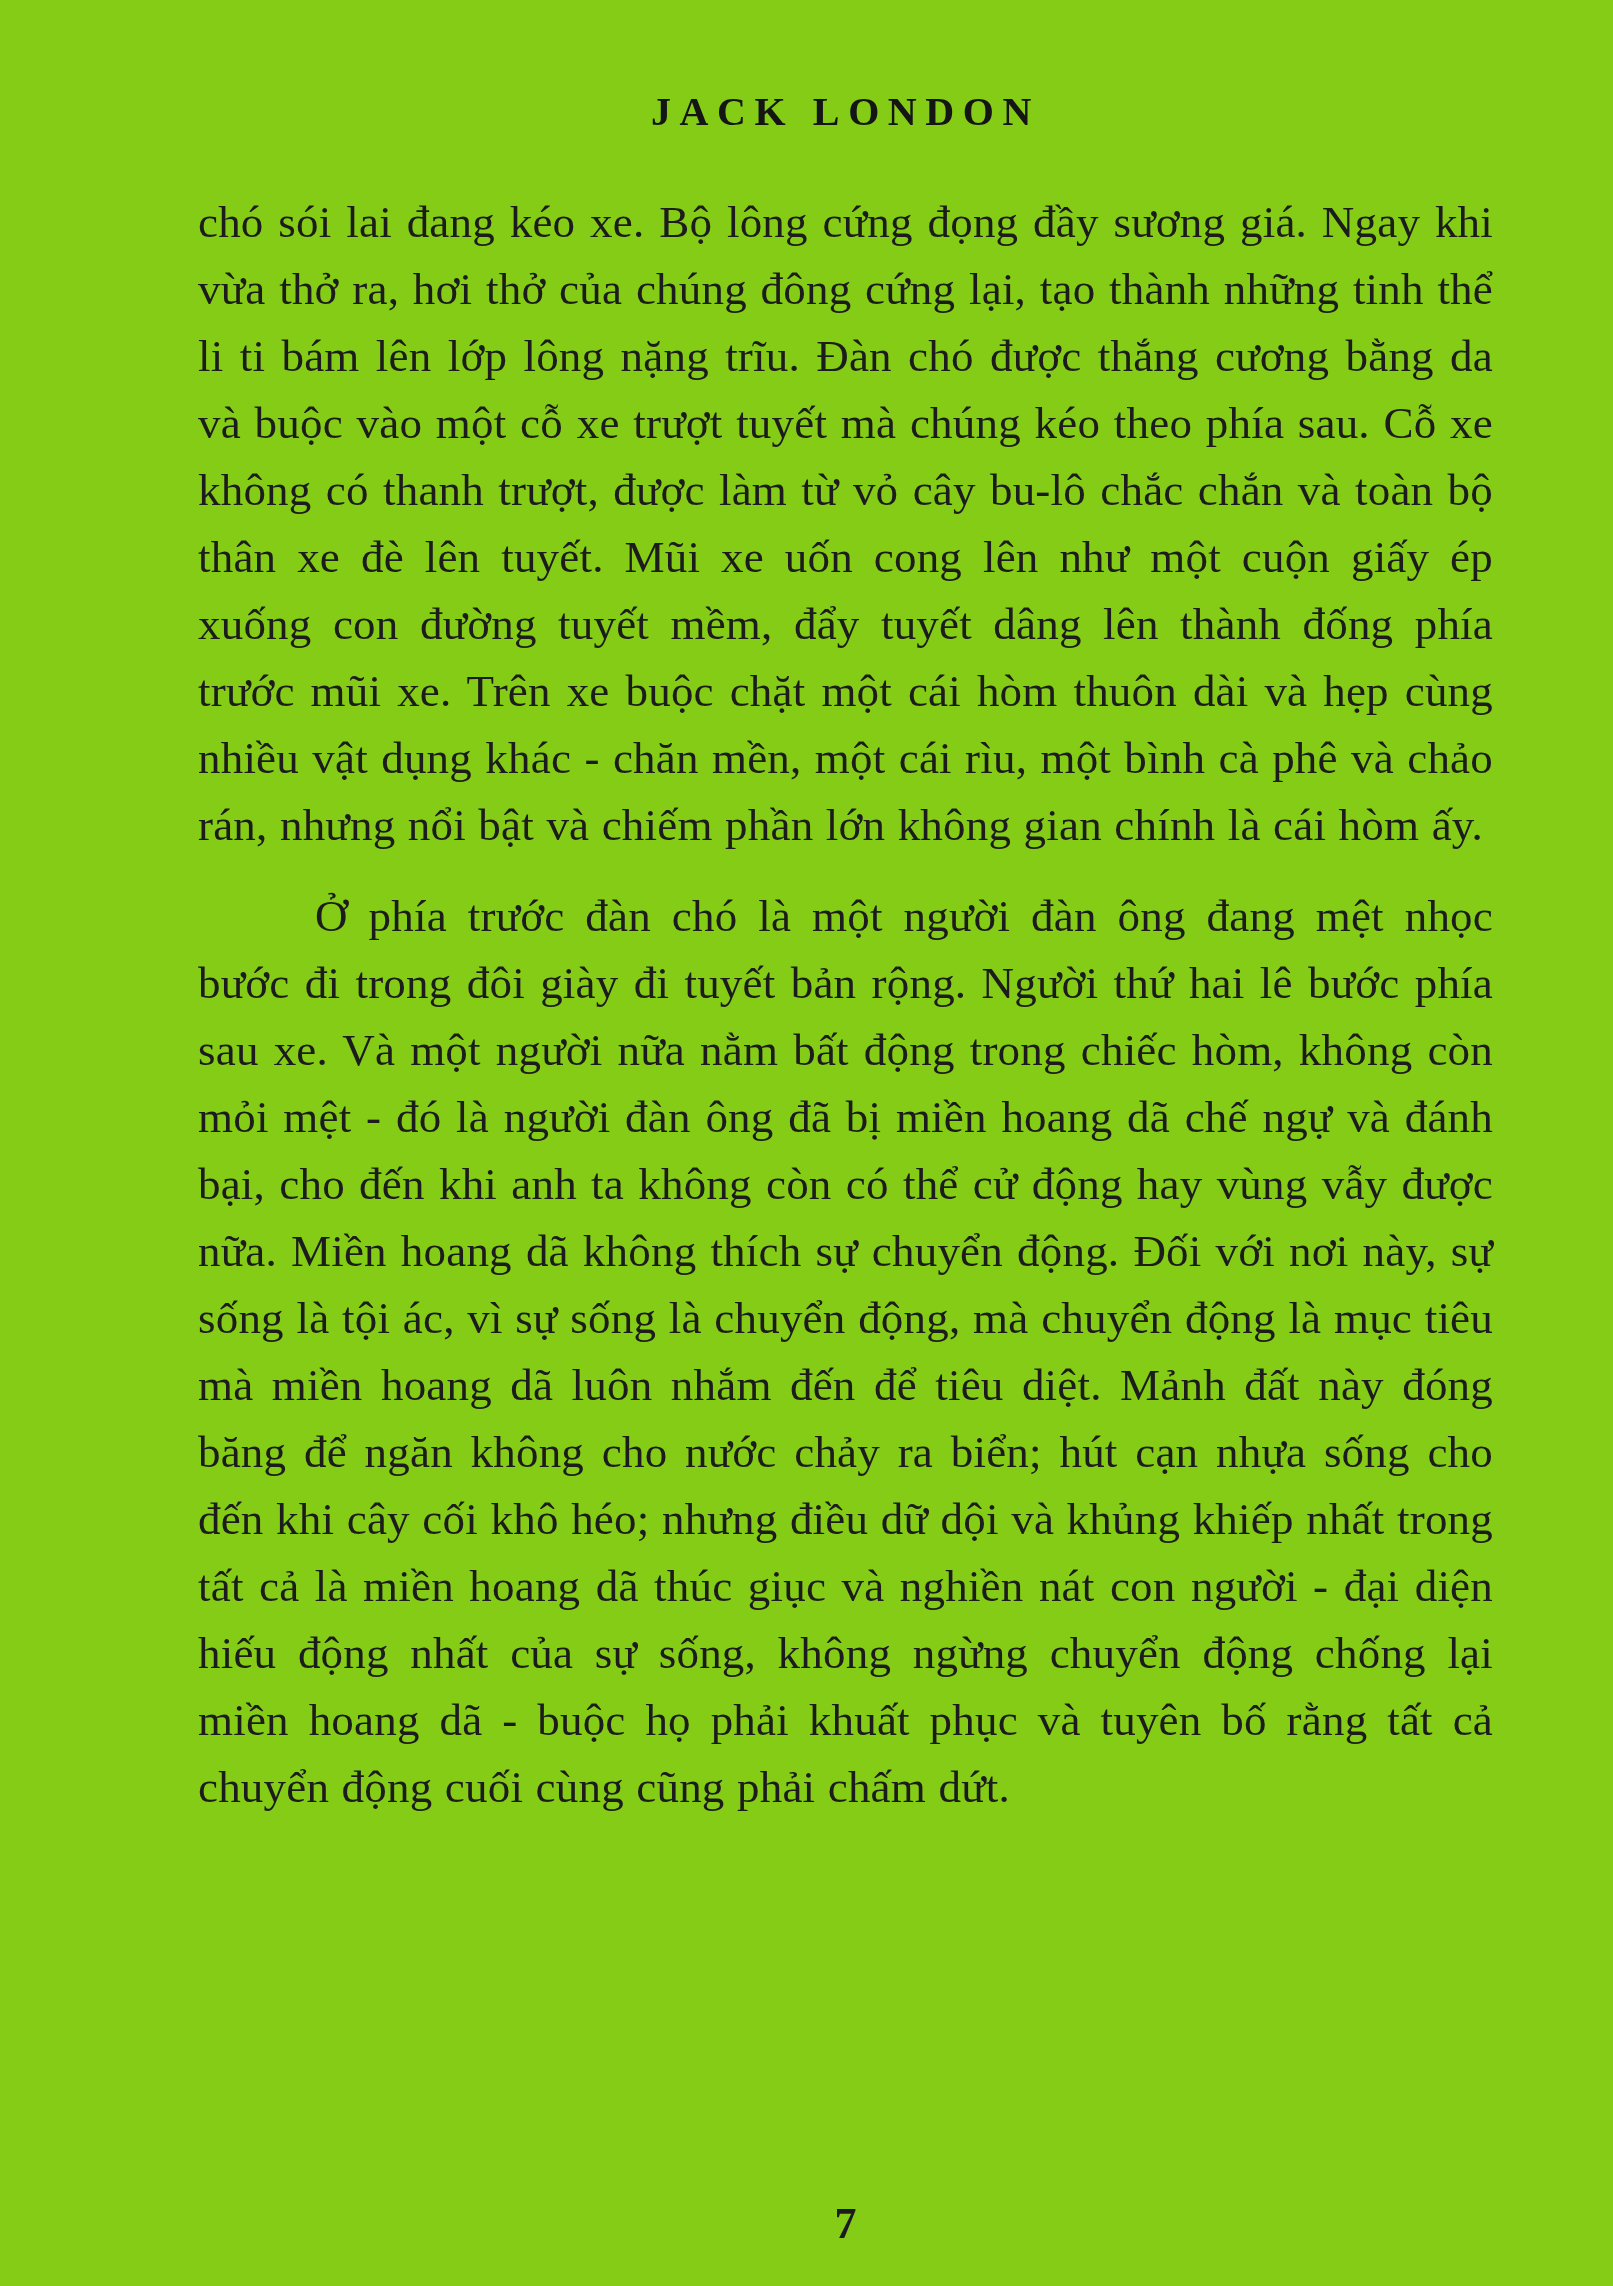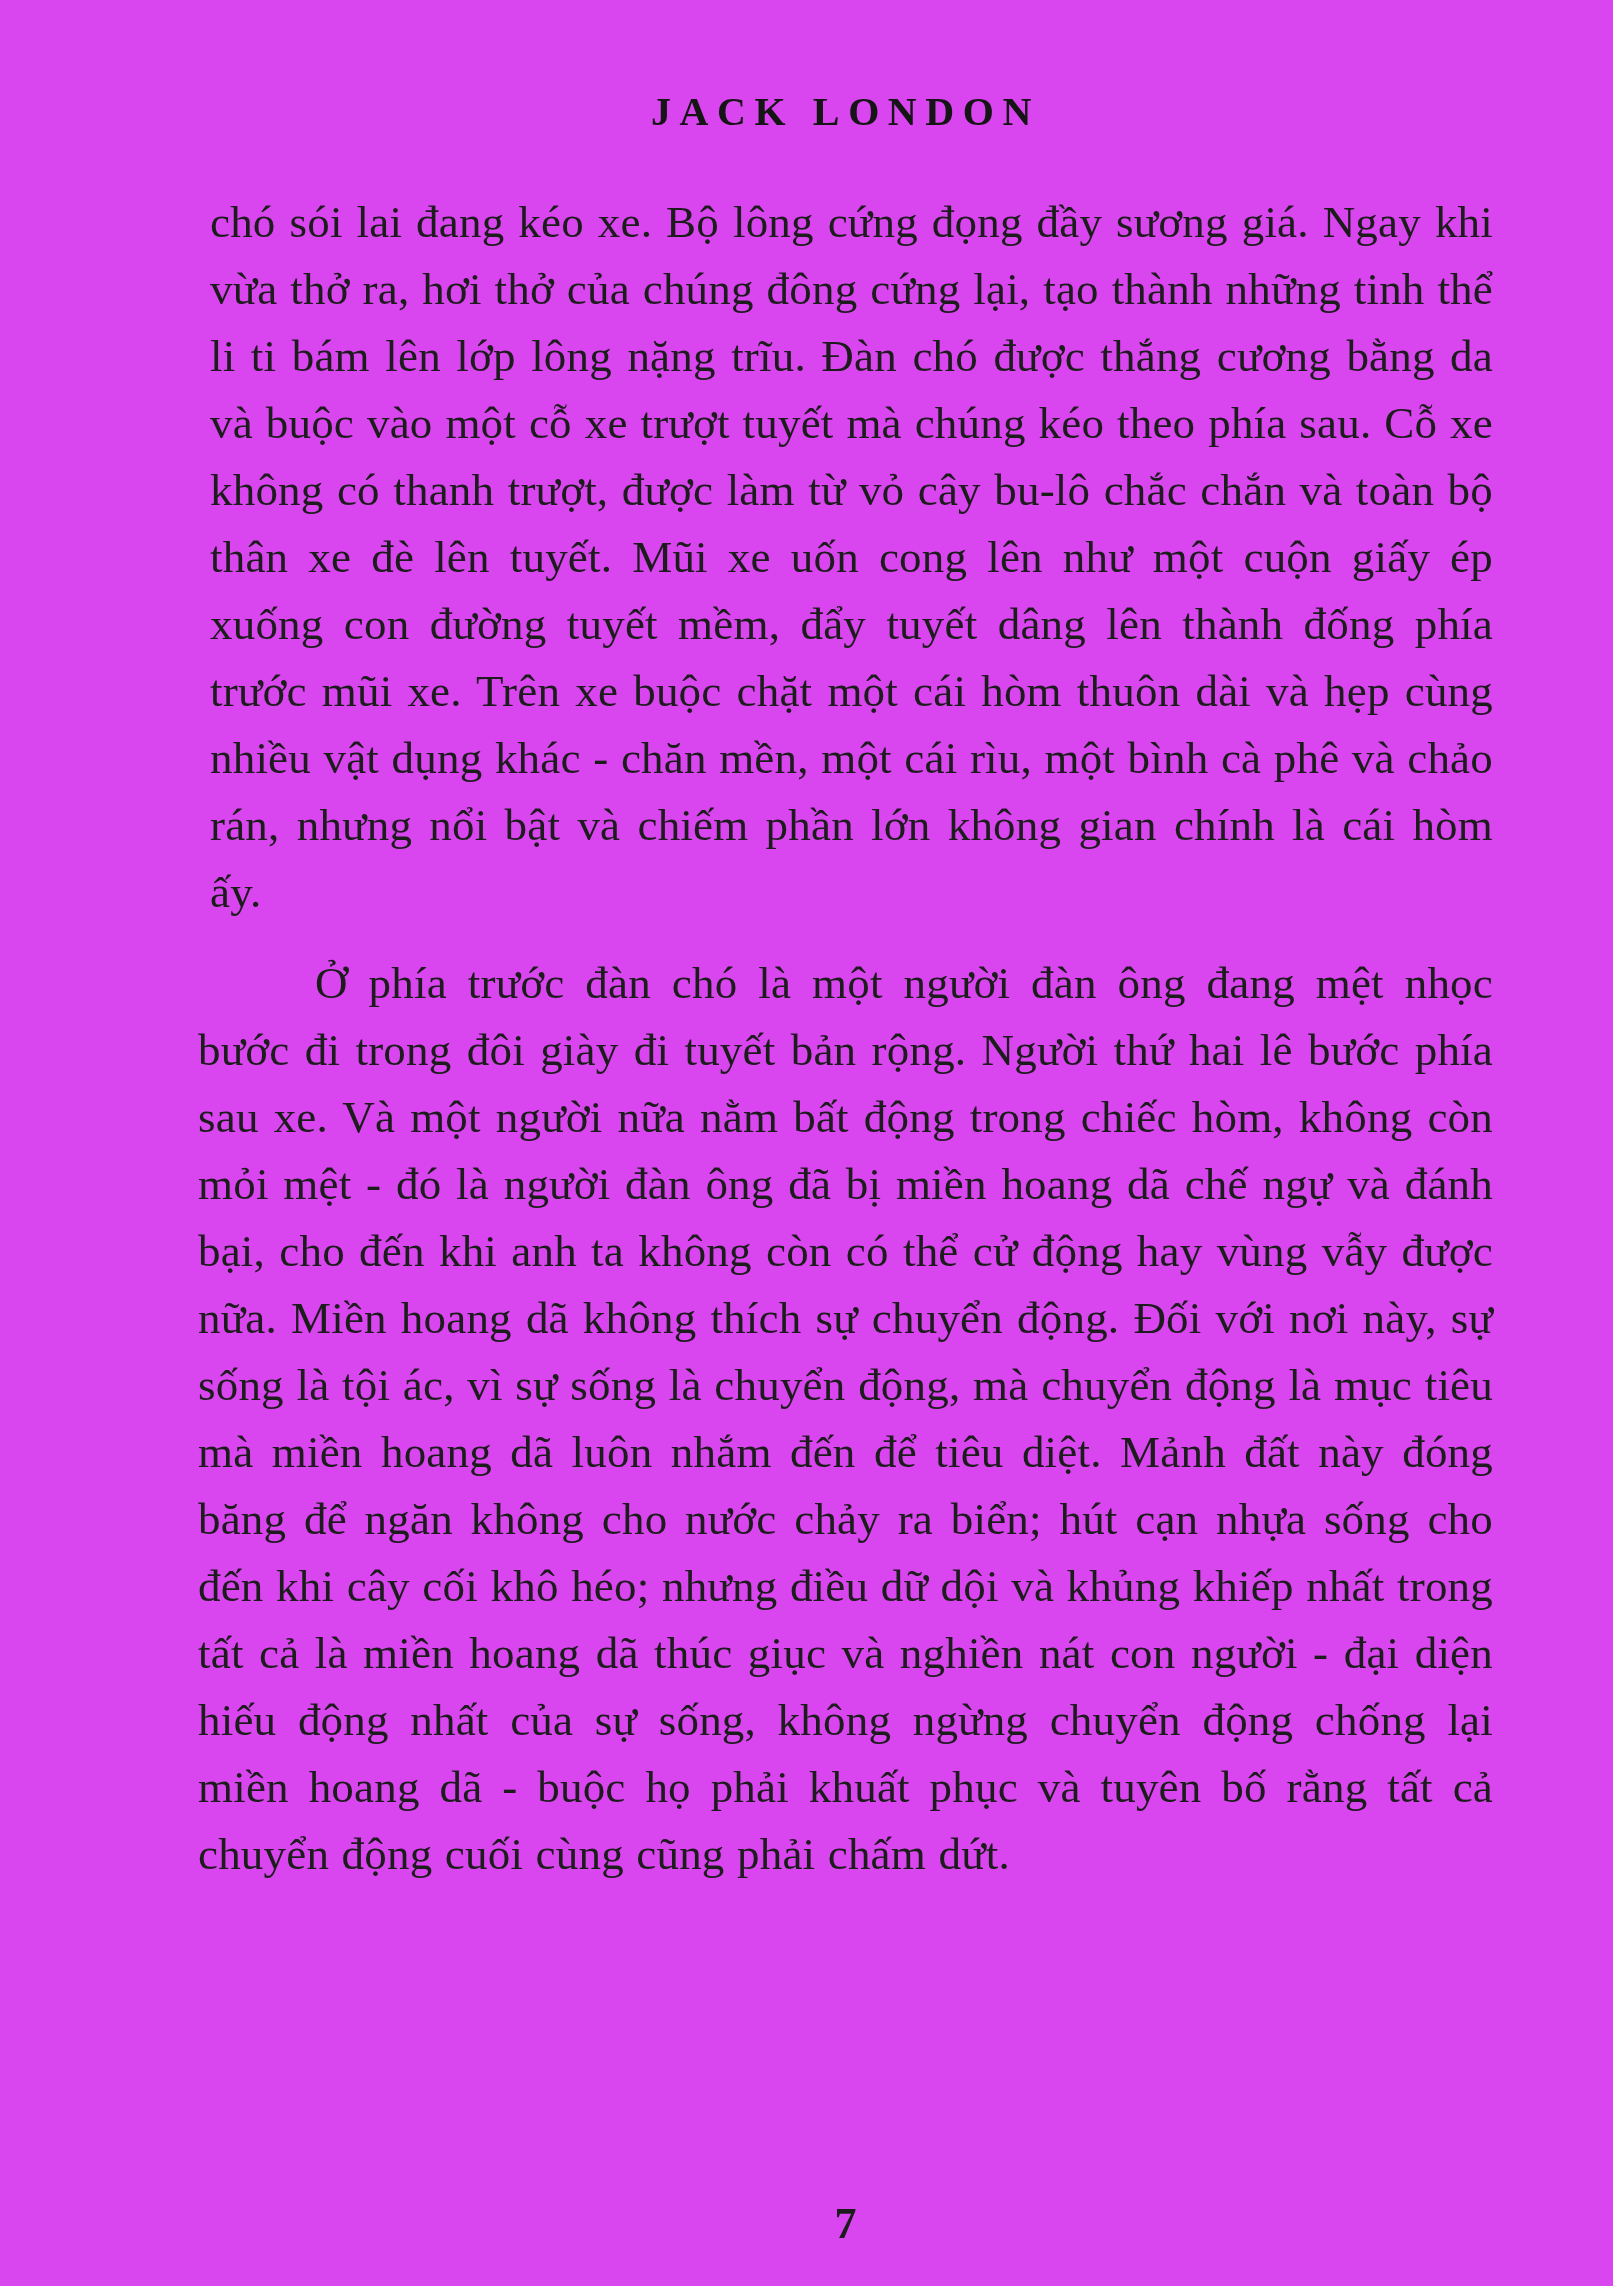--- a/index.html
+++ b/index.html
@@ -12,21 +12,21 @@
       height: 2286px;
       font-family: "Liberation Serif", "DejaVu Serif", serif;
       color: #1c1c1c;
       -webkit-font-smoothing: antialiased;
     }
     .page {
       position: relative;
       width: 1614px;
       height: 2286px;
       box-sizing: border-box;
-      background: #d946ef;
+      background: #84cc16;
       padding: 88px 121px 0 198px;
       overflow: hidden;
     }
     .running-header {
       font-size: 40px;
       font-weight: bold;
       letter-spacing: 8.6px;
       text-align: center;
       color: #151515;
       margin: 0 0 54px 0;
@@ -37,21 +37,20 @@
     .para {
       margin: 0;
       font-size: 45px;
       line-height: 67px;
       text-align: justify;
       letter-spacing: 0.2px;
       word-spacing: 1px;
     }
     .para-continued {
       text-indent: 0;
-      margin-left: 12px;
     }
     .para-indented {
       text-indent: 117px;
       margin-top: 24px;
     }
     .folio {
       position: absolute;
       left: 198px;
       right: 121px;
       bottom: 37px;

